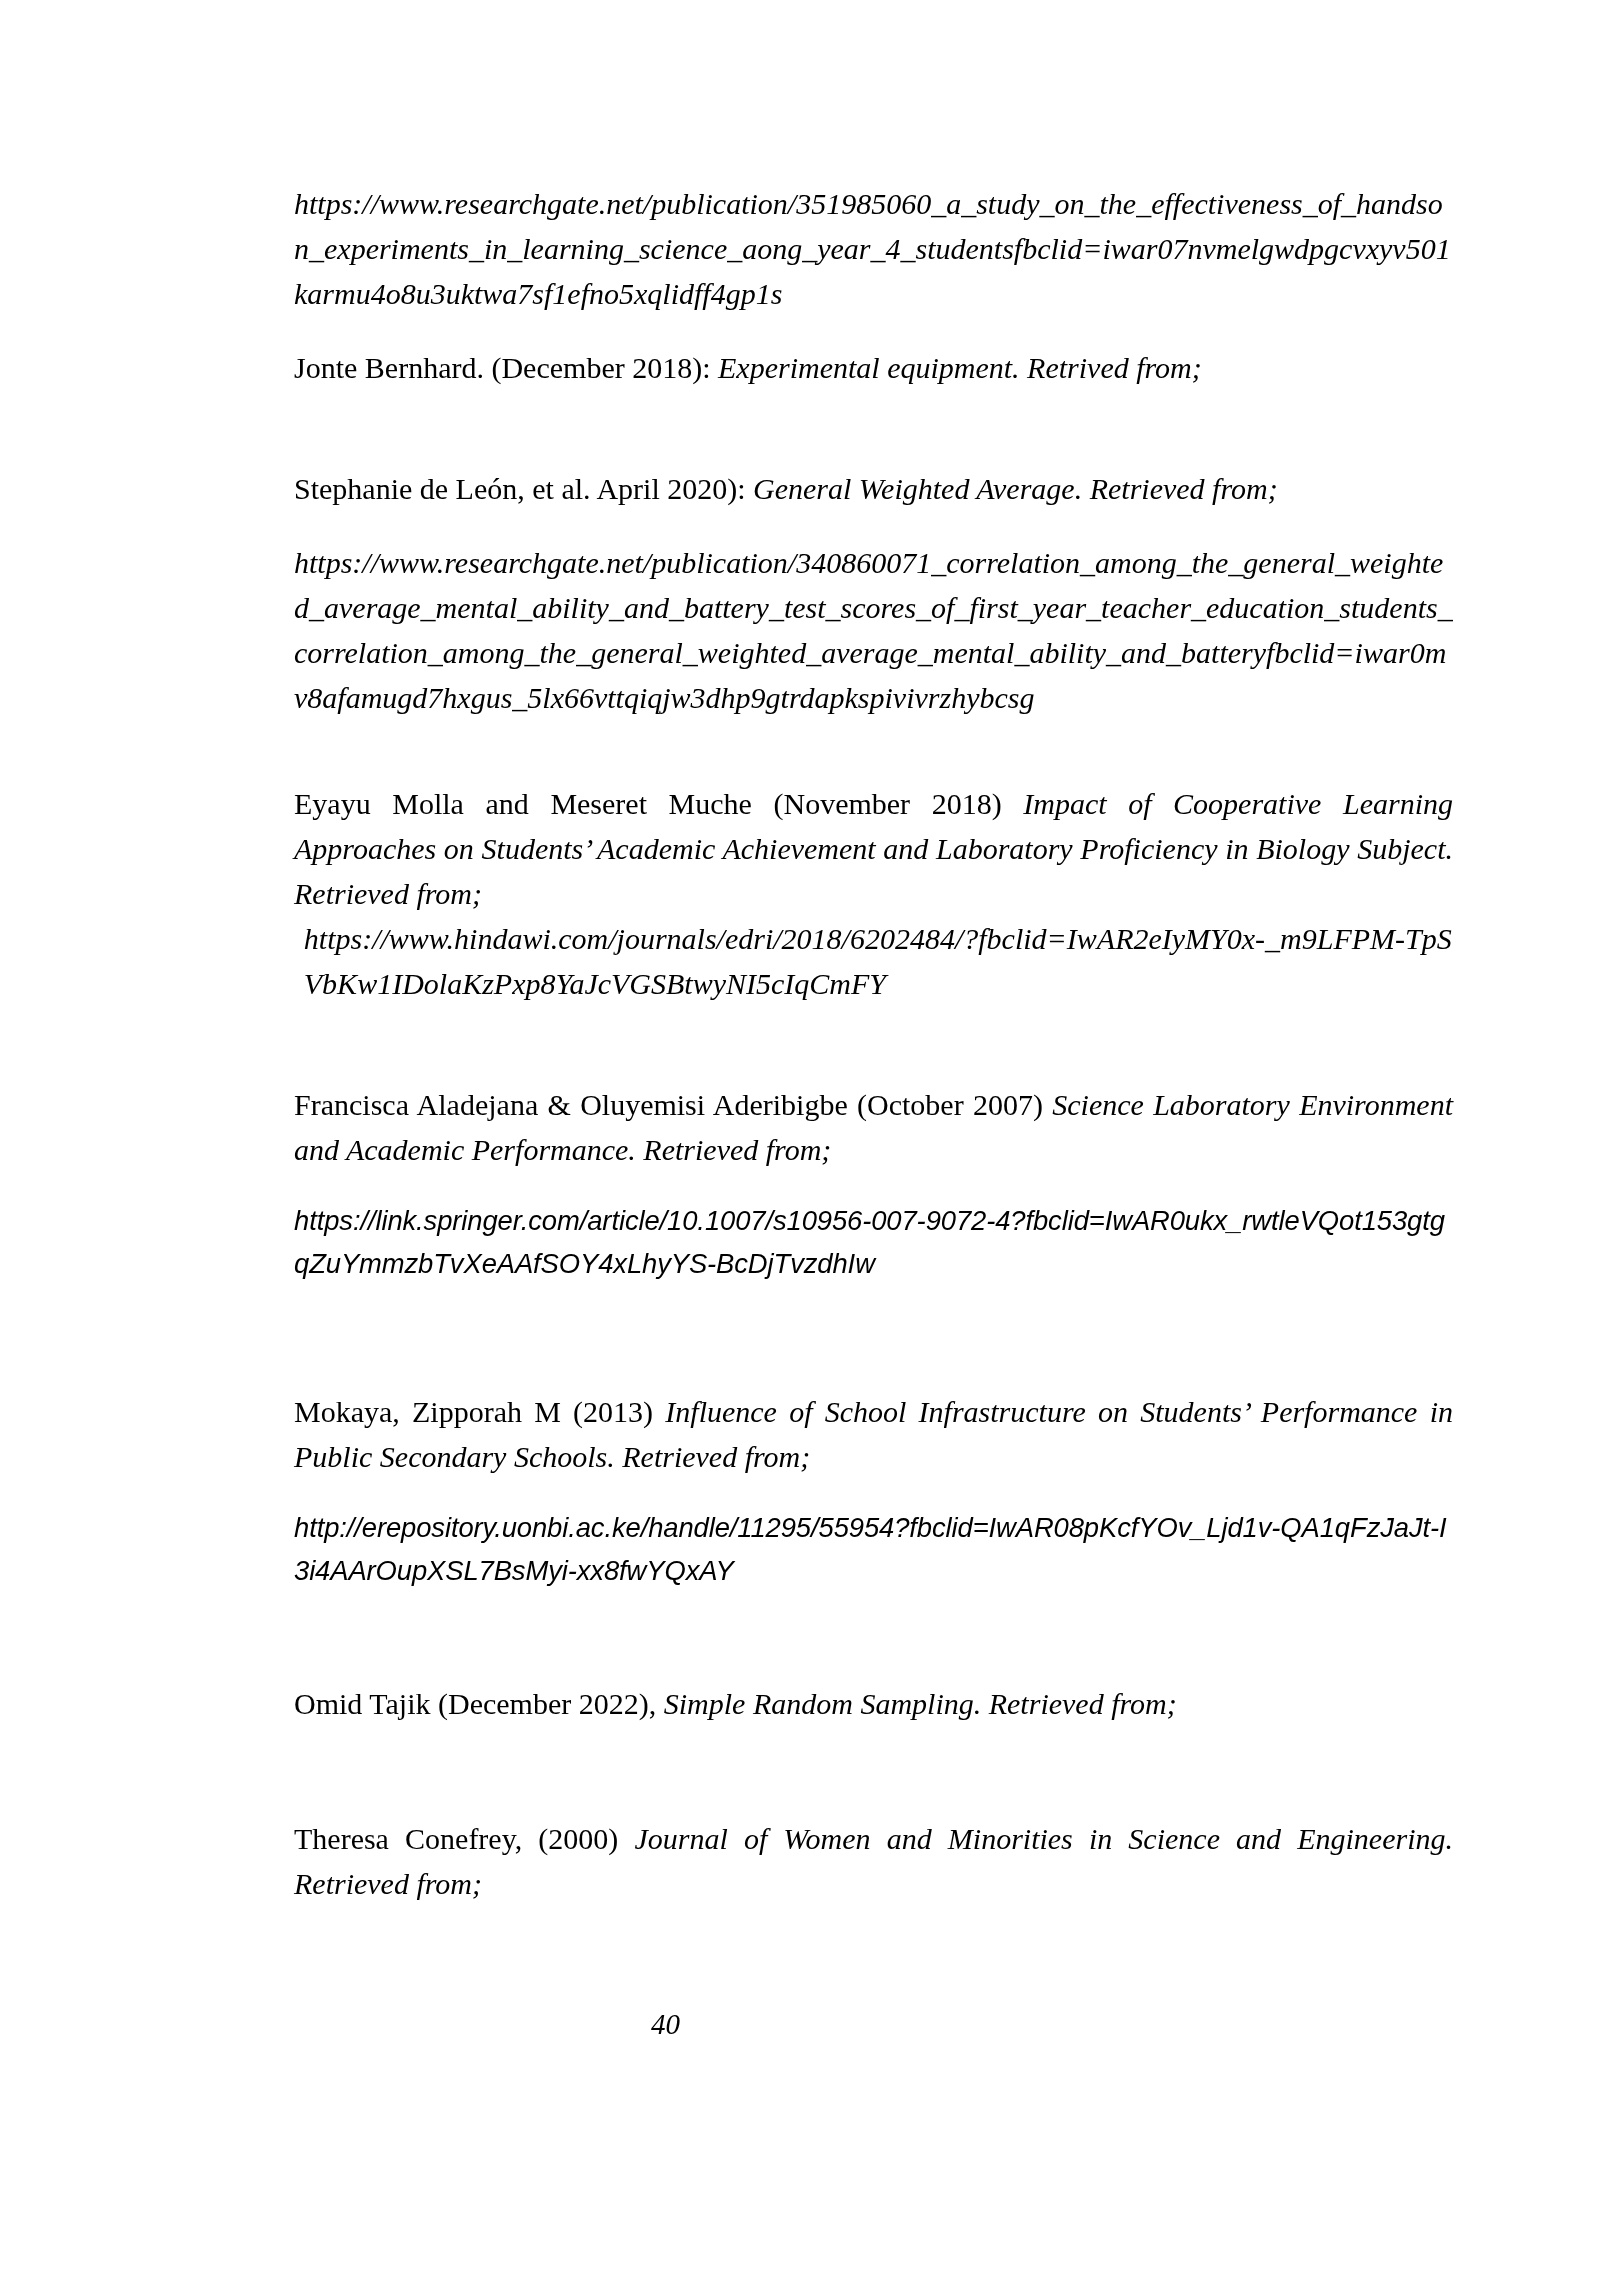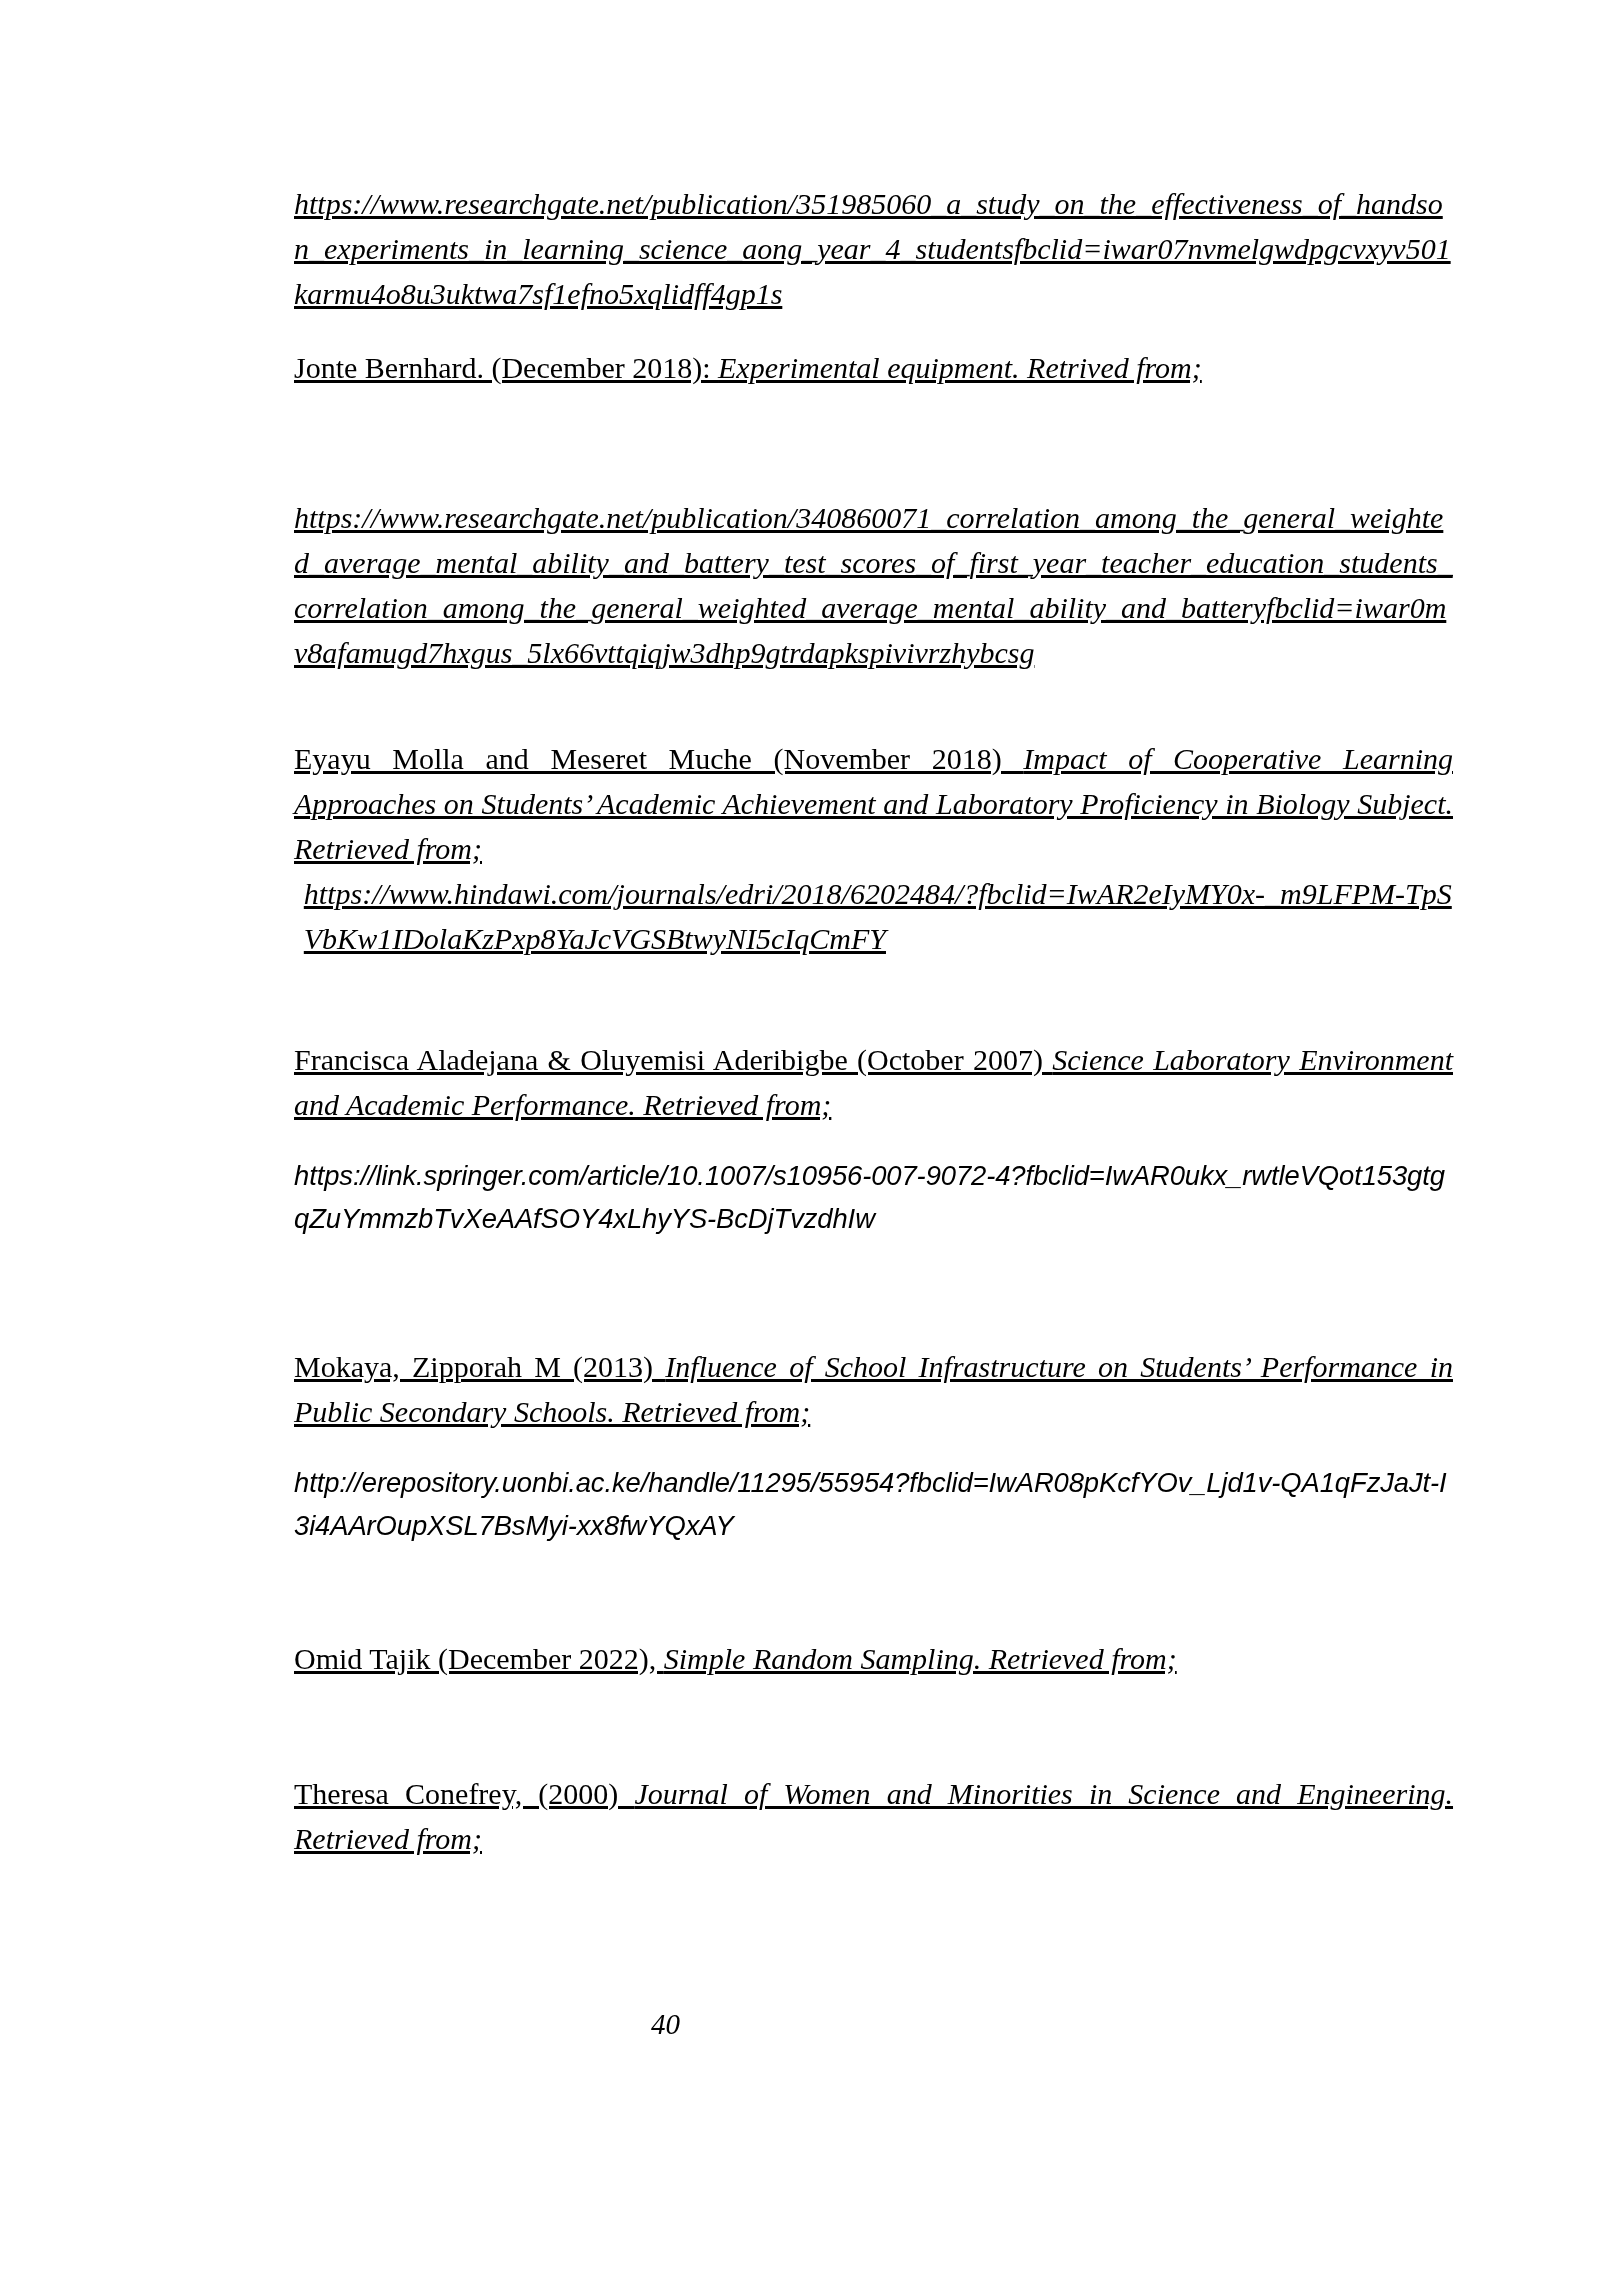--- a/index.html
+++ b/index.html
@@ -29,21 +29,20 @@
     top: 181px;
     width: 1159px;
   }
   
   .ref {
     font-size: 30px;
     line-height: 45px;
     text-align: justify;
     margin: 0;
     font-style: italic;
-    text-decoration: underline;
   }
   .ref .rm {
     font-style: normal;
   }
   
   .gap-sm { height: 29px; }
   .gap-lg { height: 61px; }
   .gap-xl { height: 76px; }
 
   
@@ -83,20 +82,23 @@
     </p>
 
     <div class="gap-sm"></div>
 
     <p class="ref">
       <span class="rm">Jonte Bernhard. (December 2018): </span><span>Experimental equipment. Retrived from;</span>
     </p>
 
     <div class="gap-xl"></div>
 
+    <p class="ref">
+      <span class="rm">Stephanie de León, et al. April 2020): </span><span>General Weighted Average. Retrieved from;</span>
+    </p>
     <div class="gap-sm"></div>
     <p class="ref url-wrap">
       <span>https://www.researchgate.net/publication/340860071_correlation_among_the_general_weighted_average_mental_ability_and_battery_test_scores_of_first_year_teacher_education_students_correlation_among_the_general_weighted_average_mental_ability_and_batteryfbclid=iwar0mv8afamugd7hxgus_5lx66vttqiqjw3dhp9gtrdapkspivivrzhybcsg</span>
     </p>
 
     <div class="gap-lg"></div>
 
     <p class="ref">
       <span class="rm">Eyayu Molla and Meseret Muche (November 2018) </span><span>Impact of Cooperative Learning Approaches on Students’ Academic Achievement and Laboratory Proficiency in Biology Subject. Retrieved from;</span>
     </p>

